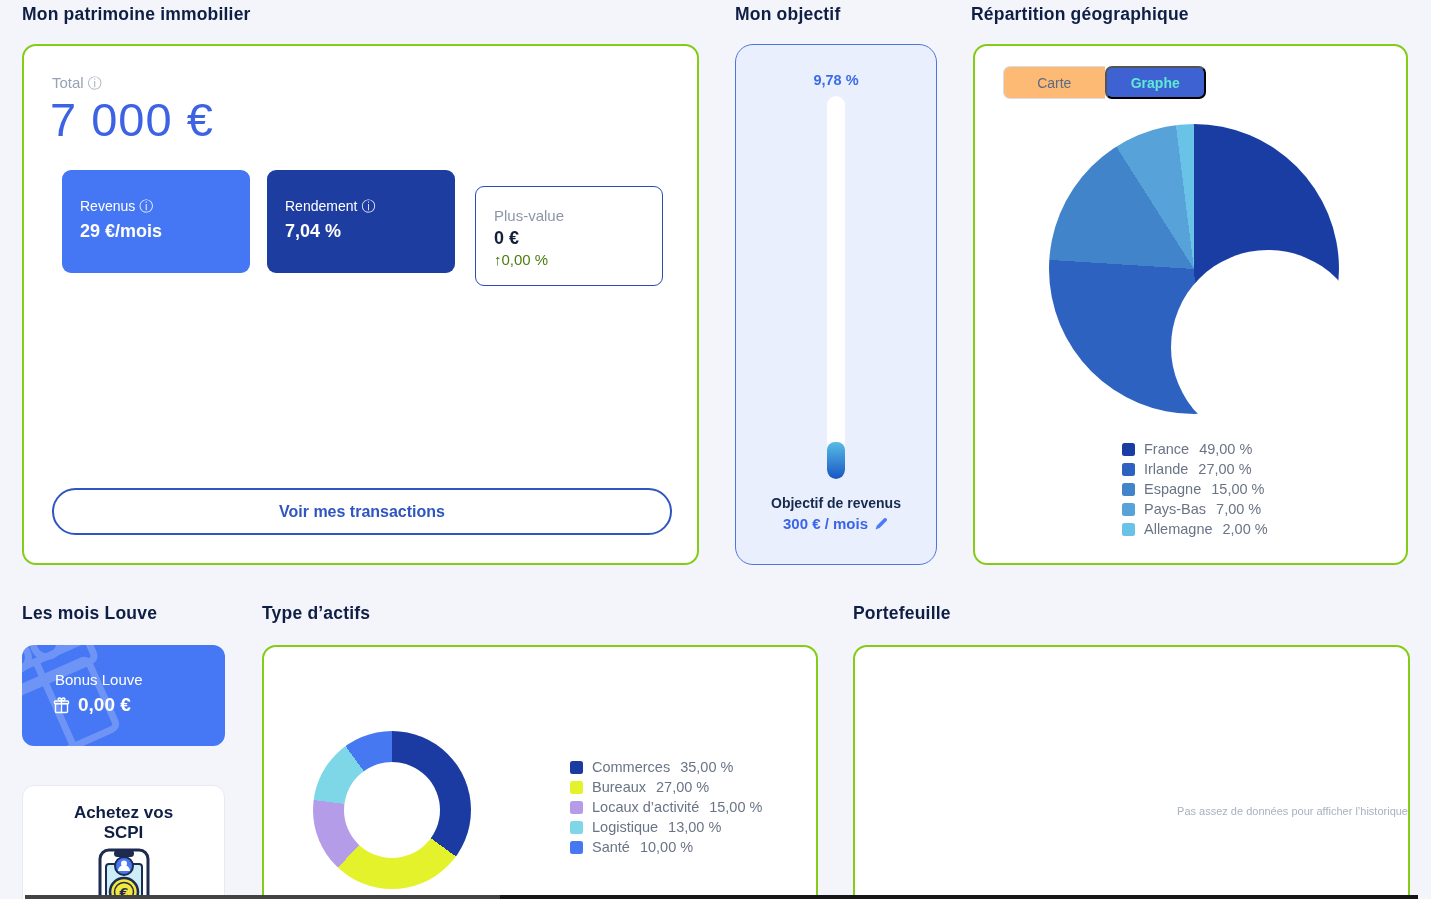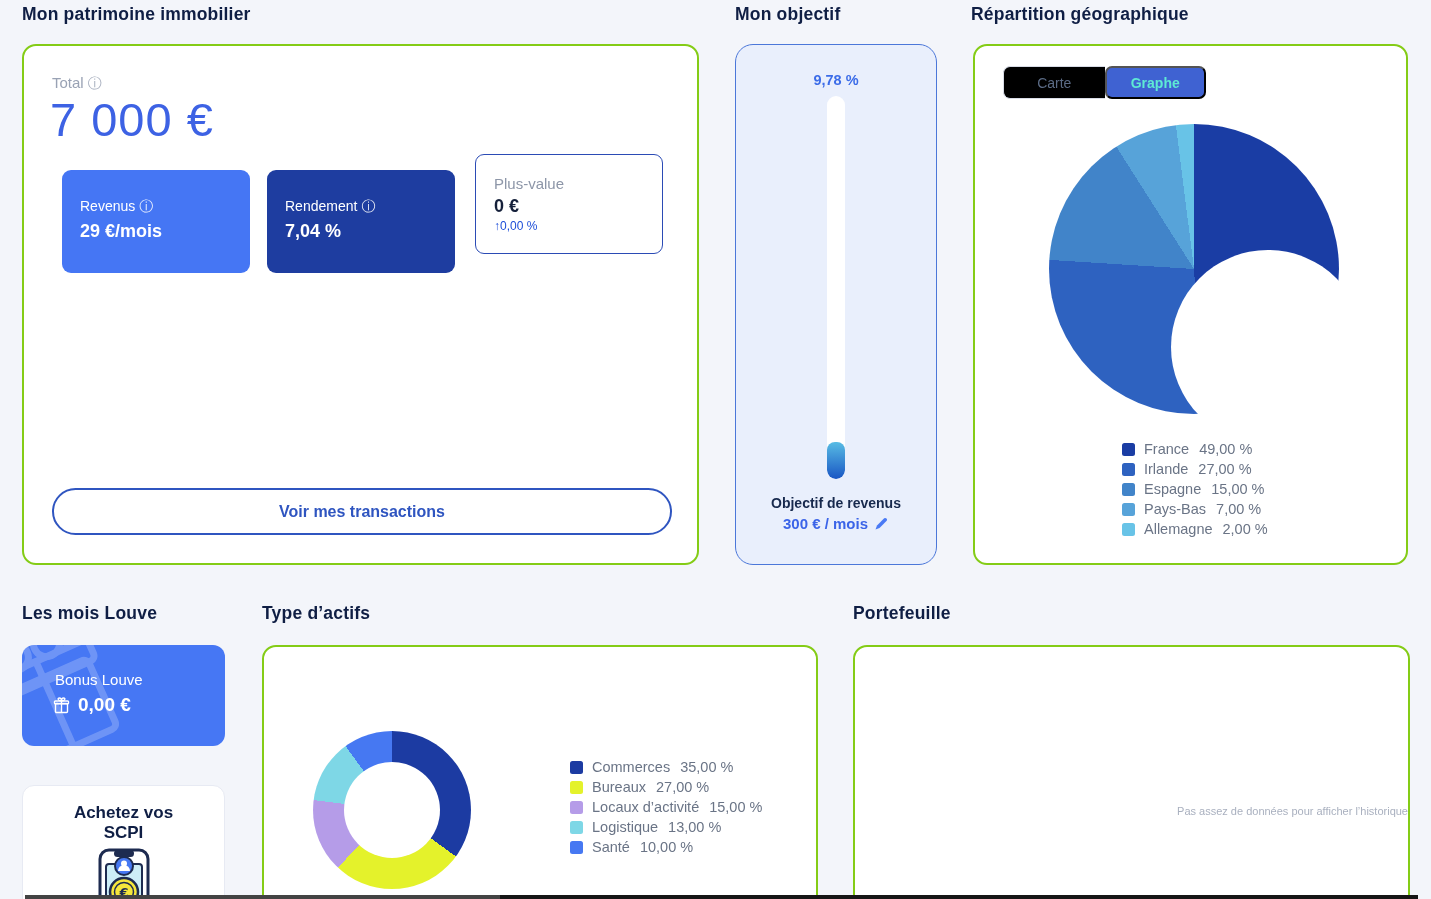--- a/index.html
+++ b/index.html
@@ -22,25 +22,25 @@
   .total-label { position:absolute; left:28px; top:28px; font-size:15px; color:#99a2b4; }
   .info-i { font-style:normal; font-size:14px; opacity:.9; margin-left:4px; }
   .total-amount { position:absolute; left:26px; top:46px; font-size:47px; font-weight:500; color:#3d62e4; letter-spacing:1px; }
   .tile { position:absolute; top:124px; width:188px; height:103px; border-radius:9px; padding:28px 0 0 18px; color:#fff; }
   .tile .t-label { font-size:14px; }
   .tile .t-value { font-size:18px; font-weight:700; margin-top:5px; }
   .tile-revenus   { left:38px;  background:#4576f4; }
   .tile-rendement { left:243px; background:#1e3da0; }
   .tile-plusvalue {
     left:451px; background:#fff; border:1px solid #2b4bb5;
-    color:#15203a; padding-top:20px; height:100px; top:108px;
+    color:#15203a; padding-top:20px; height:100px; top:140px;
   }
   .tile-plusvalue .t-label { color:#8d96a8; font-size:15px; }
   .tile-plusvalue .t-value { margin-top:4px; }
-  .t-delta { font-size:12px; color:#1d4ed8; margin-top:2px; }
+  .t-delta { font-size:15px; color:#4d7c0f; margin-top:2px; }
   .transactions-btn {
     position:absolute; left:28px; top:442px; width:620px; height:47px;
     border-radius:24px; border:2px solid #2f55c0; background:#fff;
     color:#2f55c0; font-size:16px; font-weight:700; cursor:pointer;
     font-family:inherit;
   }
   
   .objectif-card {
     position:absolute; left:735px; top:44px; width:202px; height:521px;
     background:#e9effc; border:1.5px solid #4b77d9; border-radius:18px;
@@ -53,21 +53,21 @@
   .obj-fill {
     position:absolute; bottom:0; left:0; width:100%;
     background:linear-gradient(#58bce4,#1956c4); border-radius:8px;
   }
   .obj-goal-label { position:absolute; top:450px; width:100%; text-align:center; font-size:14px; font-weight:700; color:#17294d; }
   .obj-goal-value { position:absolute; top:470px; width:100%; text-align:center; font-size:15px; font-weight:700; color:#3b64e8; }
   .obj-goal-value svg { vertical-align:-2px; margin-left:6px; }
   
   .toggle { position:absolute; left:28px; top:20px; width:203px; height:33px; display:flex; border-radius:7px; }
   .toggle-seg { width:50%; height:100%; font-size:14px; display:flex; align-items:center; justify-content:center; cursor:pointer; font-family:inherit; }
-  .toggle-carte { background:#000000; border:1px solid #d8dce6; border-radius:7px 0 0 7px; color:#5b6b85; border-right:none; }
+  .toggle-carte { background:#fdba74; border:1px solid #d8dce6; border-radius:7px 0 0 7px; color:#5b6b85; border-right:none; }
   .toggle-graphe { background:#3f62d2; border-radius:7px; color:#5eead4; font-weight:700; }
   .donut { position:absolute; border-radius:50%; }
   .donut-hole { position:absolute; background:#fff; border-radius:50%; }
   .geo-donut { left:74px; top:78px; width:290px; height:290px; }
   .geo-hole { left:122px; top:126px; width:194px; height:194px; }
   .legend { position:absolute; }
   .legend-row { display:flex; align-items:center; height:20px; font-size:14.5px; color:#6a7486; }
   .swatch { width:13px; height:13px; border-radius:2.5px; margin-right:9px; flex:none; }
   .legend-val { margin-left:10px;text-align:right; }
   .geo-legend { left:147px; top:393px; }

